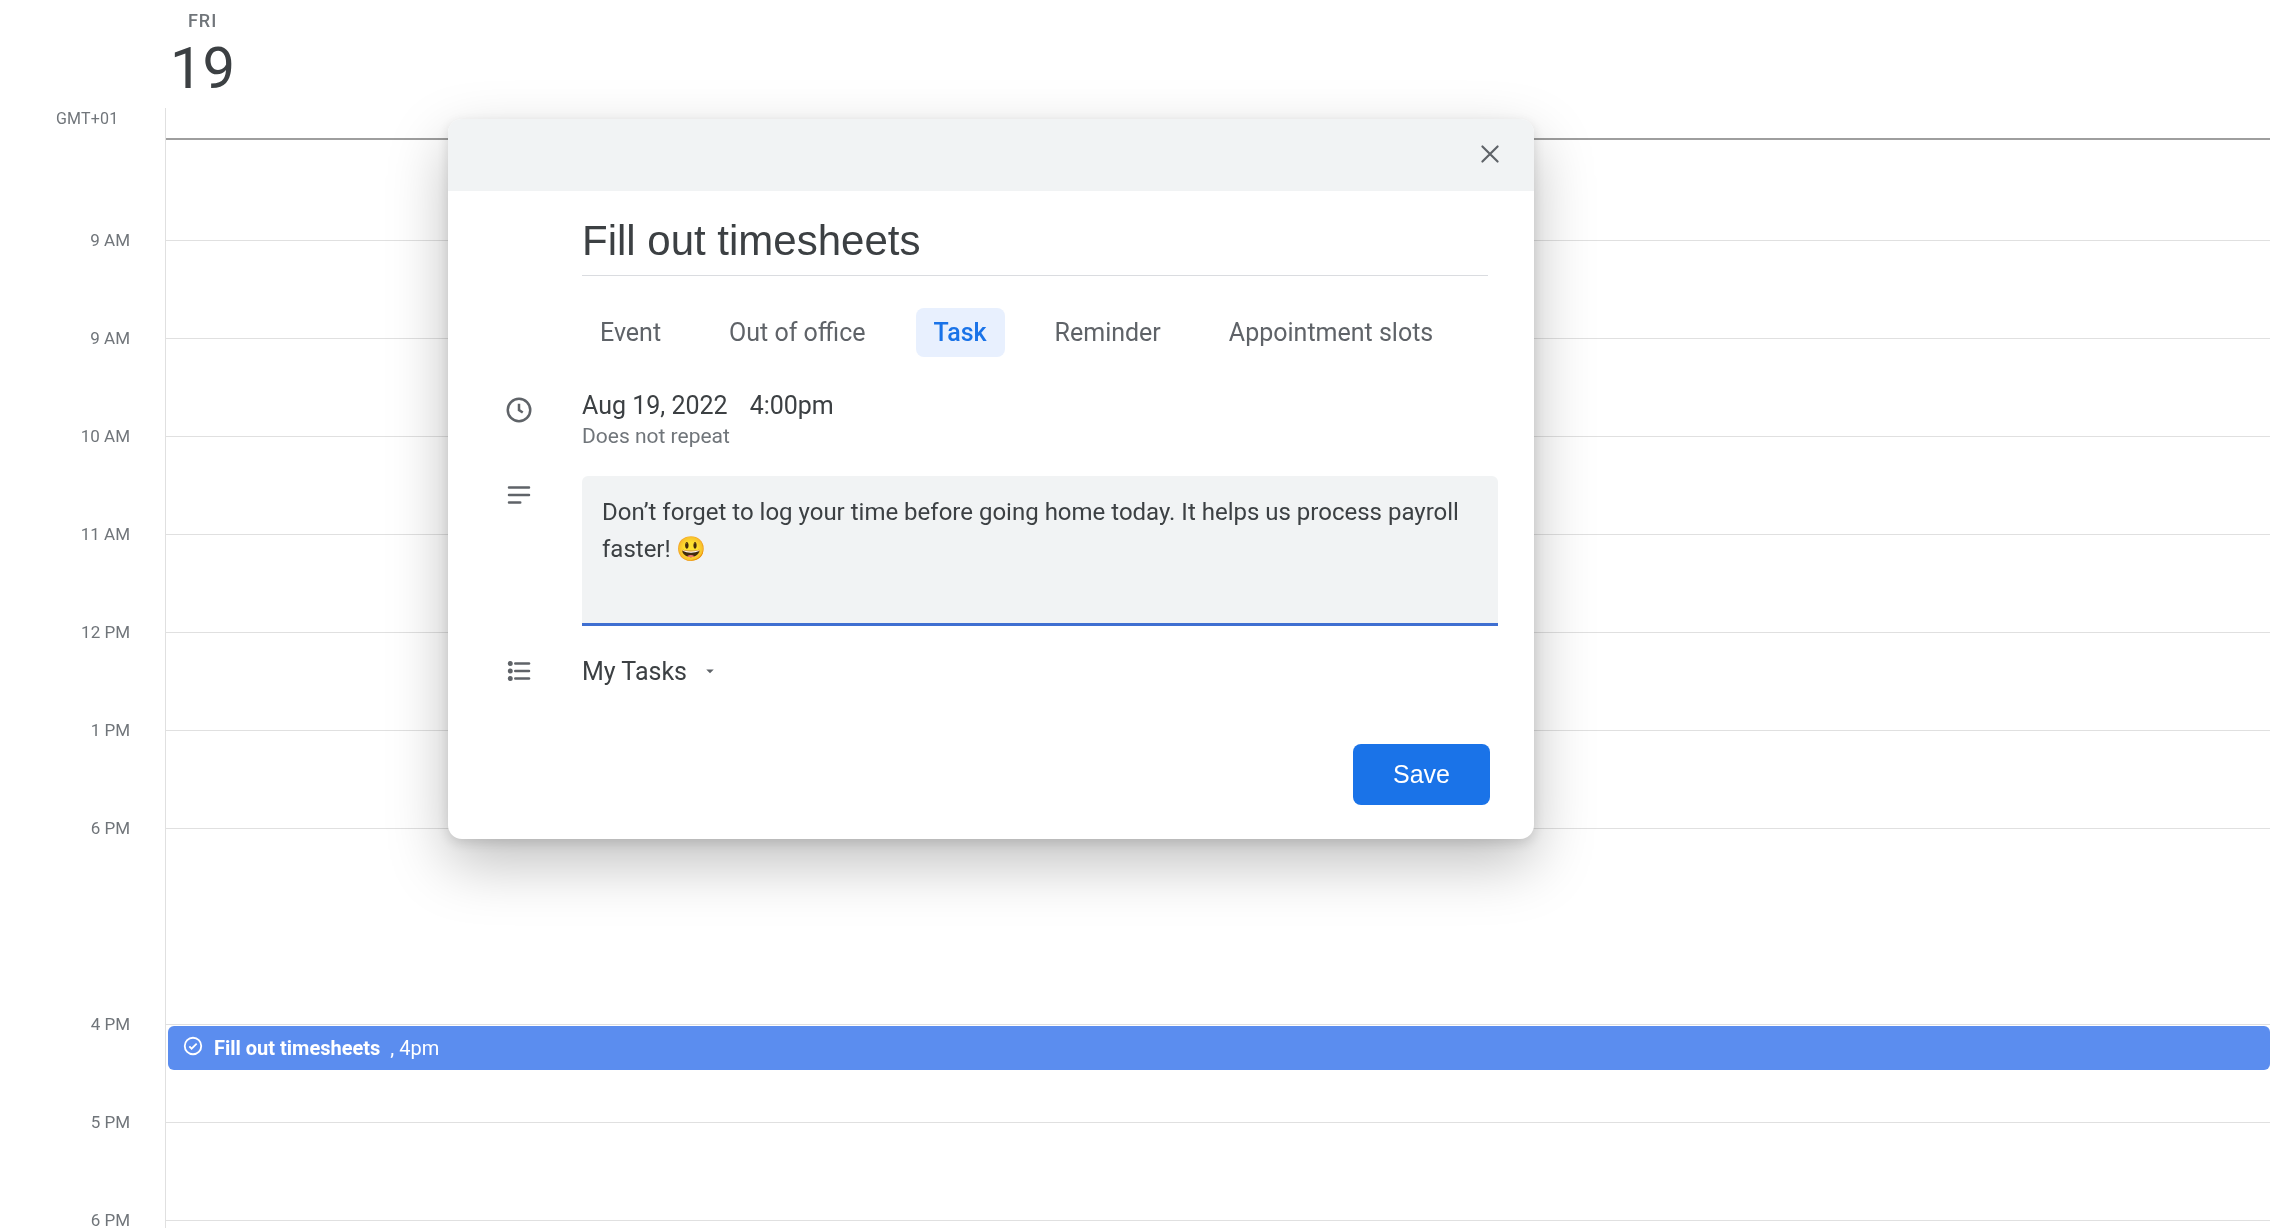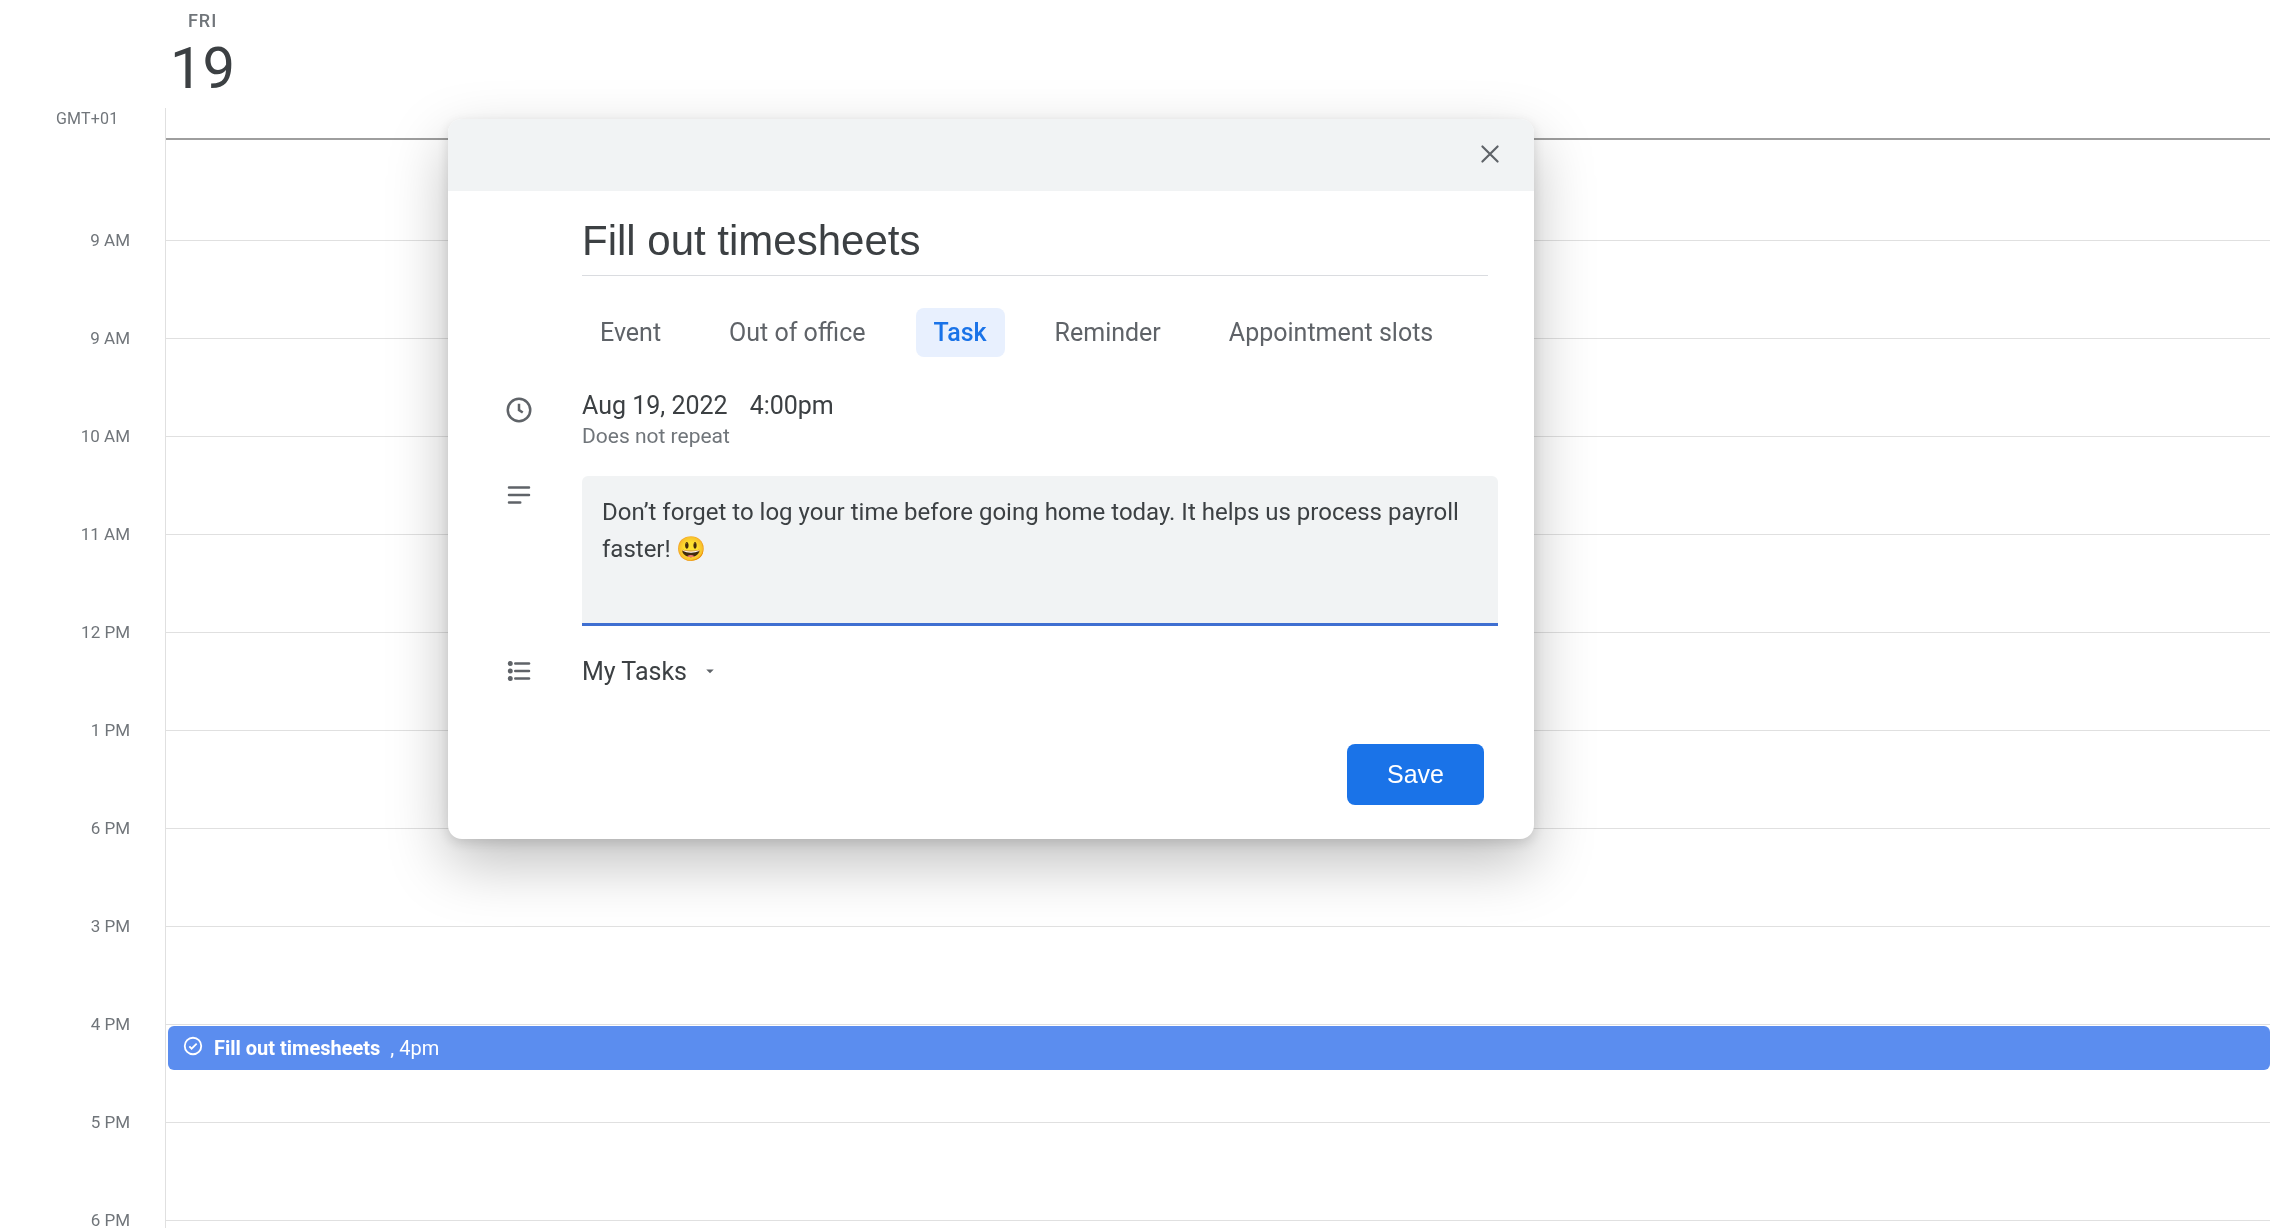--- a/index.html
+++ b/index.html
@@ -212,21 +212,21 @@
     align-items: center;
     gap: 14px;
     cursor: pointer;
   }
   .list-select svg.caret { width:18px;height:18px;color:#5f6368; }
 
   .modal-footer {
     display:flex;
     justify-content:flex-end;
     margin-top: 58px;
-    margin-right: 14px;
+    margin-right: 8px;
   }
   .save-btn {
     background:#1a73e8;
     color:#fff;
     border:none;
     font-size:25px;
     font-weight:500;
     padding: 16px 40px;
     border-radius: 8px;
     cursor:pointer;
@@ -265,24 +265,20 @@
     <div class="hour-row" style="top: 492px;">
       <div class="label">12 PM</div>
       <div class="line"></div>
     </div>
     <div class="hour-row" style="top: 590px;">
       <div class="label">1 PM</div>
       <div class="line"></div>
     </div>
     <div class="hour-row" style="top: 688px;">
       <div class="label">6 PM</div>
-      <div class="line"></div>
-    </div>
-    <div class="hour-row" style="top: 786px;">
-      <div class="label">3 PM</div>
       <div class="line"></div>
     </div>
     <div class="hour-row" style="top: 884px;">
       <div class="label">4 PM</div>
       <div class="line"></div>
     </div>
     <div class="hour-row" style="top: 982px;">
       <div class="label">5 PM</div>
       <div class="line"></div>
     </div>

